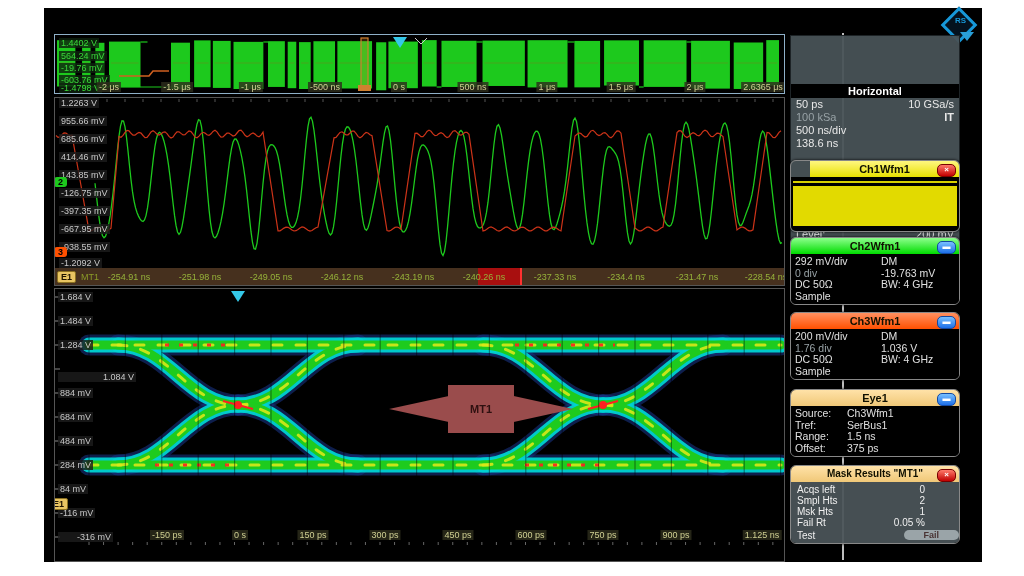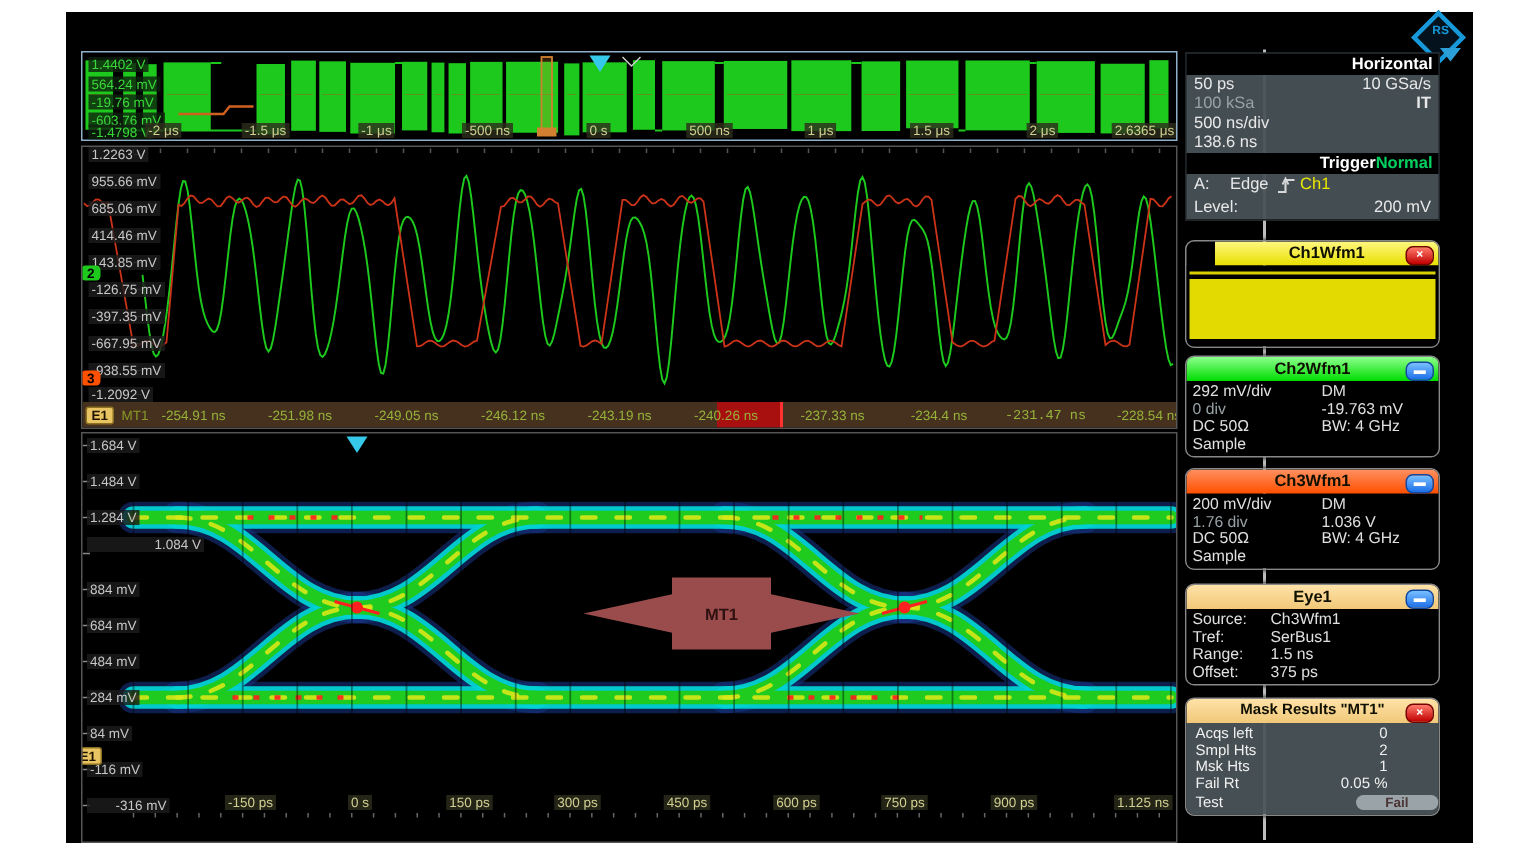--- a/index.html
+++ b/index.html
@@ -19,21 +19,21 @@
   .chip.bar{background:none;color:#96b33a;}
   .badge{position:absolute;font-size:9px;line-height:10px;font-weight:bold;background:#e8c462;
          color:#201400;padding:0 3px;border-radius:2px;border:1px solid #8a7020;}
   .chmark{position:absolute;font-size:9px;line-height:10px;font-weight:bold;color:#000;
           padding:0 4px;border-radius:3px;}
   
   .rpanel{position:absolute;left:746px;width:168px;z-index:3;}
   #splitter{position:absolute;left:798px;top:25px;width:2px;height:527px;background:#bdbdbd;z-index:2;}
   #hpanel{top:27px;background:rgba(72,82,86,.95);border:1px solid #1d2326;font-size:11px;color:#e8e8e8;}
   .sechead{background:#000;color:#fff;font-weight:bold;padding:0 4px;height:14px;line-height:14px;
-           display:flex;justify-content:flex-end;}
+           display:flex;justify-content:center;margin-top:48px;}
   .hrow{display:flex;justify-content:space-between;padding:0 5px;height:13px;line-height:13px;}
   .dim{color:#98a2a6;}
   .bold{font-weight:bold;}
   .green-txt{color:#00d060;font-weight:bold;}
   .ch1-txt{color:#e8e800;}
   .dlg{border:1px solid #888;border-radius:6px;overflow:hidden;box-shadow:0 0 3px #000;}
   .dlg-head{position:relative;height:16px;line-height:16px;text-align:center;font-size:11px;
             font-weight:bold;color:#101000;}
   .dlg-body{background:#000;color:#e0e0e0;font-size:10.5px;padding-top:2px;padding-bottom:2px;}
   .drow{display:flex;height:11.5px;line-height:11.5px;}
@@ -159,21 +159,21 @@
           <span class="badge" style="left: 2px; top: 3px;">E1</span>
           <span class="chip bar" style="left: 24px; top: 9px; color: rgb(138, 154, 40);">MT1</span>
           <span class="chip t bar" style="left: 74px; top: 9px;">-254.91 ns</span>
           <span class="chip t bar" style="left: 145px; top: 9px;">-251.98 ns</span>
           <span class="chip t bar" style="left: 216px; top: 9px;">-249.05 ns</span>
           <span class="chip t bar" style="left: 287px; top: 9px;">-246.12 ns</span>
           <span class="chip t bar" style="left: 358px; top: 9px;">-243.19 ns</span>
           <span class="chip t bar" style="left: 429px; top: 9px;">-240.26 ns</span>
           <span class="chip t bar" style="left: 500px; top: 9px;">-237.33 ns</span>
           <span class="chip t bar" style="left: 571px; top: 9px;">-234.4 ns</span>
-          <span class="chip t bar" style="left: 642px; top: 9px; font-family: Liberation Mono, monospace;">-231.47 ns</span>
+          <span class="chip t bar" style="left: 642px; top: 9px;">-231.47 ns</span>
           <span class="chip t bar" style="left: 711px; top: 9px;">-228.54 ns</span>
         </div>
     <svg width="729" height="169">
           <line x1="34" y1="5" x2="39" y2="5" stroke="#666" stroke-width="1"></line>
           <line x1="34" y1="23" x2="39" y2="23" stroke="#666" stroke-width="1"></line>
           <line x1="34" y1="41" x2="39" y2="41" stroke="#666" stroke-width="1"></line>
           <line x1="34" y1="59" x2="39" y2="59" stroke="#666" stroke-width="1"></line>
           <line x1="34" y1="77" x2="39" y2="77" stroke="#666" stroke-width="1"></line>
           <line x1="34" y1="95" x2="39" y2="95" stroke="#666" stroke-width="1"></line>
           <line x1="34" y1="113" x2="39" y2="113" stroke="#666" stroke-width="1"></line>
@@ -365,21 +365,21 @@
           <line x1="0" y1="224" x2="5" y2="224" stroke="#888" stroke-width="1"></line>
           <line x1="0" y1="248" x2="5" y2="248" stroke="#888" stroke-width="1"></line>
           <polygon points="334,120 426,100 518,120 426,140" fill="#9a4c4c"></polygon>
           <rect x="393" y="96" width="66" height="48" fill="#9a4c4c"></rect>
           <text x="426" y="124" text-anchor="middle" font-size="11" font-weight="bold" fill="#2e1010" font-family="Liberation Sans, sans-serif">MT1</text>
           <polygon points="176,2 190,2 183,13" fill="#35c8e8"></polygon>
         </svg>
         <span class="chip " style="left: 3px; top: 8px;">1.684 V</span>
         <span class="chip " style="left: 3px; top: 32px;">1.484 V</span>
         <span class="chip " style="left: 3px; top: 56px;">1.284 V</span>
-        <span class="chip " style="left: 3px; top: 74px; padding-left: 45px;">1.084 V</span>
+        <span class="chip " style="left: 3px; top: 88px; padding-left: 45px;">1.084 V</span>
         <span class="chip " style="left: 3px; top: 104px;">884 mV</span>
         <span class="chip " style="left: 3px; top: 128px;">684 mV</span>
         <span class="chip " style="left: 3px; top: 152px;">484 mV</span>
         <span class="chip " style="left: 3px; top: 176px;">284 mV</span>
         <span class="chip " style="left: 3px; top: 200px;">84 mV</span>
         <span class="chip " style="left: 3px; top: 224px;">-116 mV</span>
         <span class="chip " style="left: 3px; top: 248px; padding-left: 19px;">-316 mV</span>
         <span class="chip t" style="left: 112px; top: 246px;">-150 ps</span>
         <span class="chip t" style="left: 185px; top: 246px;">0 s</span>
         <span class="chip t" style="left: 258px; top: 246px;">150 ps</span>

